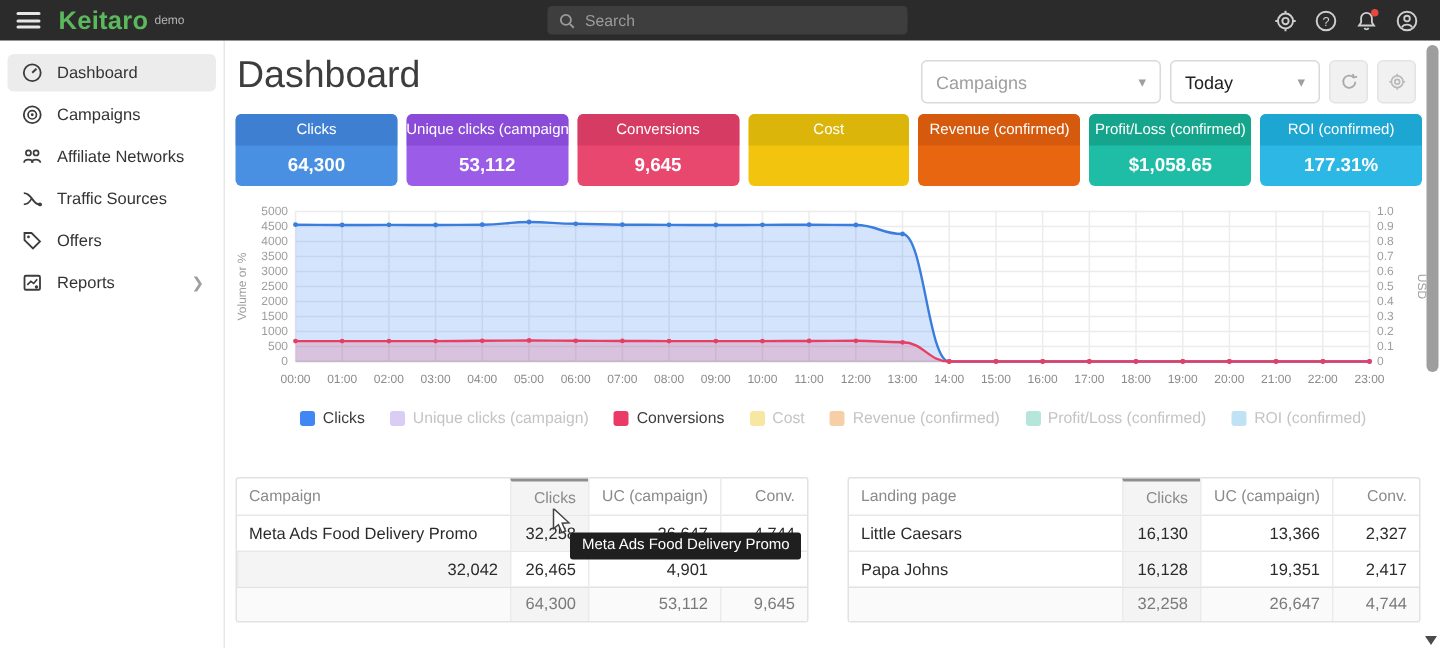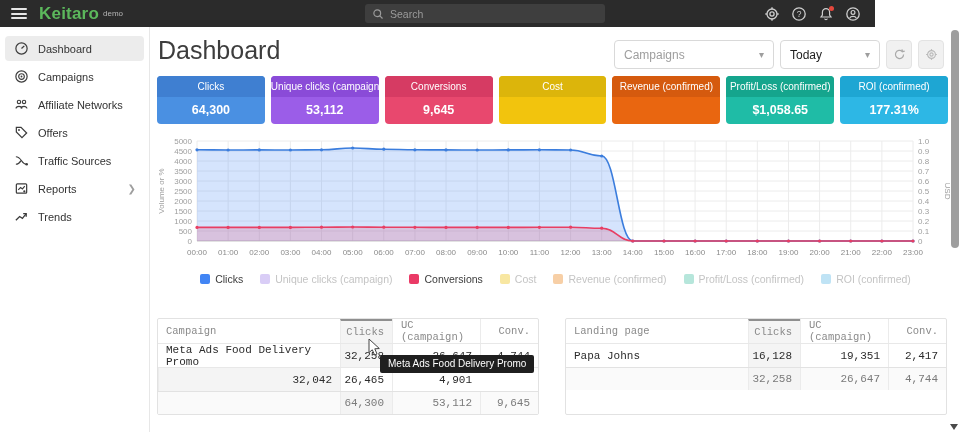--- a/index.html
+++ b/index.html
@@ -1,20 +1,20 @@
 <!DOCTYPE html>
 <html><head>
 <meta charset="utf-8">
 <style>
   * { margin:0; padding:0; box-sizing:border-box; }
   html,body { width:960px; height:432px; overflow:hidden; background:#fff;
     font-family:"Liberation Sans", sans-serif; }
 
   
-  .topbar { position:absolute; left:0; top:0; width:875px; height:27px; background:#2b2b2b;
+  .topbar { position:absolute; left:0; top:0; width:960px; height:27px; background:#2b2b2b;
     display:flex; align-items:center; z-index:30; }
   .burger { width:16px; height:11px; margin-left:11px; display:flex; flex-direction:column;
     justify-content:space-between; cursor:pointer; }
   .burger i { display:block; height:2px; background:#e6e6e6; border-radius:1px; }
   .logo { margin-left:12px; font-size:17px; font-weight:bold; color:#5cb85c; letter-spacing:.2px; }
   .logo-badge { font-size:8px; color:#b5b5b5; margin-left:4px; vertical-align:super; }
   .search { position:absolute; left:365px; top:4px; width:240px; height:19px; background:#3e3e3e;
     border-radius:3px; display:flex; align-items:center; padding:0 7px; }
   .search input { background:transparent; border:0; outline:none; color:#cfcfcf; font-size:10.5px;
     margin-left:6px; width:200px; font-family:"Liberation Sans", sans-serif; }
@@ -55,21 +55,21 @@
   .chart-wrap { position:absolute; left:4px; top:106px; width:800px; }
   .legend { position:absolute; left:0; right:0; top:246px; display:flex; justify-content:center; gap:17px; }
   .legend-item { display:flex; align-items:center; gap:5px; font-size:10.5px; color:#3c3c3c; cursor:pointer; }
   .legend-item .sw { width:10px; height:10px; border-radius:2px; display:inline-block; }
   .legend-item.dim { color:#c4c4c4; }
 
   
   .tables { position:absolute; left:6px; top:291px; right:13px; display:flex; gap:26px; }
   .dtable { flex:1; border:1px solid #e2e2e2; border-radius:2px; font-size:11px; background:#fff; }
   .trow { display:grid; grid-template-columns:1fr 52px 88px 58px; align-items:stretch; }
-  .trow > div { display:flex; align-items:center; padding:0 8px; height:23px;font-family:Liberation Mono, monospace; }
+  .trow > div { display:flex; align-items:center; padding:0 8px; height:23px; }
   .thead > div { color:#8a8a8a; font-size:10.5px; height:24px; }
   .num { justify-content:flex-end; border-left:1px solid #ebebeb; }
   .col-clicks { background:#f4f4f4; }
   .thead .col-clicks { border-top:2px solid #8f8f8f; }
   .tbody { border-top:1px solid #e8e8e8; color:#2b2b2b; }
   .tbody .name { cursor:pointer; }
   .ttotal { border-top:1px solid #e2e2e2; background:#fafafa; color:#7a7a7a; }
   .ttotal > div { height:22px; }
 
   
@@ -164,55 +164,46 @@
           <circle cx="10.7" cy="5.3" r="1.8" fill="none" stroke="#3c3c3c" stroke-width="1.2"></circle>
           <path d="M2.2 12.3 c0 -3 6.2 -3 6.2 0" fill="none" stroke="#3c3c3c" stroke-width="1.2"></path>
           <path d="M7.6 12.3 c0 -3 6.2 -3 6.2 0" fill="none" stroke="#3c3c3c" stroke-width="1.2"></path>
         </svg>
       </span>
     <span class="nav-label">Affiliate Networks</span>
   </div>
   <div class="nav-item">
     <span class="nav-icon">
         <svg width="15" height="15" viewBox="0 0 16 16">
-          <path d="M2.5 2.5 h5 l6 6 -5 5 -6 -6 Z" fill="none" stroke="#3c3c3c" stroke-width="1.3"></path>
-          <circle cx="5.3" cy="5.3" r="1" fill="#3c3c3c"></circle>
-        </svg>
-      </span>
-    <span class="nav-label">Offers</span>
+          <path d="M2 4 C8 4 8 12 13 12" fill="none" stroke="#3c3c3c" stroke-width="1.3"></path>
+          <path d="M2 12 C5.5 12 6.5 9.5 7.5 8" fill="none" stroke="#3c3c3c" stroke-width="1.3"></path>
+          <circle cx="13.5" cy="12" r="1.4" fill="#3c3c3c"></circle>
+        </svg>
+      </span>
+    <span class="nav-label">Traffic Sources</span>
   </div>
   <div class="nav-item">
     <span class="nav-icon">
         <svg width="15" height="15" viewBox="0 0 16 16">
-          <path d="M2 4 C8 4 8 12 13 12" fill="none" stroke="#3c3c3c" stroke-width="1.3"></path>
-          <path d="M2 12 C5.5 12 6.5 9.5 7.5 8" fill="none" stroke="#3c3c3c" stroke-width="1.3"></path>
-          <circle cx="13.5" cy="12" r="1.4" fill="#3c3c3c"></circle>
-        </svg>
-      </span>
-    <span class="nav-label">Traffic Sources</span>
+          <path d="M2.5 2.5 h5 l6 6 -5 5 -6 -6 Z" fill="none" stroke="#3c3c3c" stroke-width="1.3"></path>
+          <circle cx="5.3" cy="5.3" r="1" fill="#3c3c3c"></circle>
+        </svg>
+      </span>
+    <span class="nav-label">Offers</span>
   </div>
   <div class="nav-item">
     <span class="nav-icon">
         <svg width="15" height="15" viewBox="0 0 16 16">
           <rect x="2.5" y="3" width="11" height="10" rx="1" fill="none" stroke="#3c3c3c" stroke-width="1.3"></rect>
           <polyline points="4.5,9.5 7,7 9,8.5 11.5,5.5" fill="none" stroke="#3c3c3c" stroke-width="1.2"></polyline>
           <circle cx="11" cy="11" r="1.2" fill="#3c3c3c"></circle>
         </svg>
       </span>
     <span class="nav-label">Reports</span>
     <span class="nav-chev">❯</span>
-  </div>
-  <div class="nav-item">
-    <span class="nav-icon">
-        <svg width="15" height="15" viewBox="0 0 16 16">
-          <polyline points="2,12 6,8 9,10 13,5" fill="none" stroke="#3c3c3c" stroke-width="1.4"></polyline>
-          <polyline points="9.8,5 13,5 13,8.2" fill="none" stroke="#3c3c3c" stroke-width="1.4"></polyline>
-        </svg>
-      </span>
-    <span class="nav-label">Trends</span>
   </div>
 </div>
 
 <div class="main">
   <div class="page-title">Dashboard</div>
 
   <div class="controls">
     <div class="select sel-campaigns">
       <span>Campaigns</span>
       <span class="chev">▾</span>
@@ -470,20 +461,26 @@
     </div>
 
     <div class="dtable">
       <div class="trow thead">
         <div>Landing page</div>
         <div class="num col-clicks">Clicks</div>
         <div class="num">UC (campaign)</div>
         <div class="num">Conv.</div>
       </div>
       <div class="trow tbody">
+        <div class="name">Little Caesars</div>
+        <div class="num col-clicks">16,130</div>
+        <div class="num">13,366</div>
+        <div class="num">2,327</div>
+      </div>
+      <div class="trow tbody">
         <div class="name">Papa Johns</div>
         <div class="num col-clicks">16,128</div>
         <div class="num">19,351</div>
         <div class="num">2,417</div>
       </div>
       <div class="trow ttotal">
         <div></div>
         <div class="num col-clicks">32,258</div>
         <div class="num">26,647</div>
         <div class="num">4,744</div>

